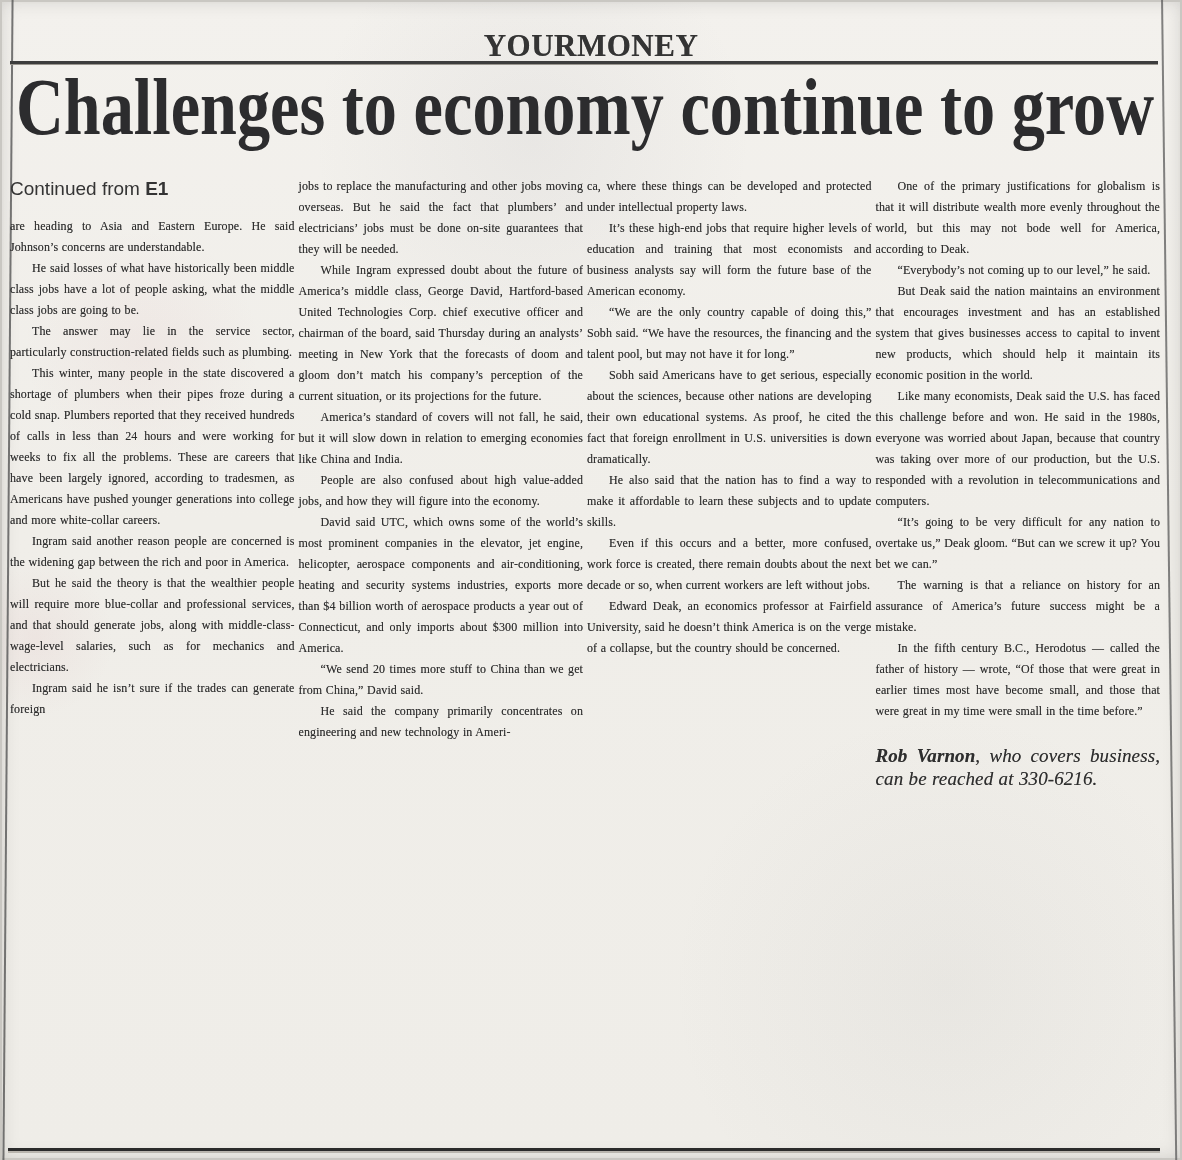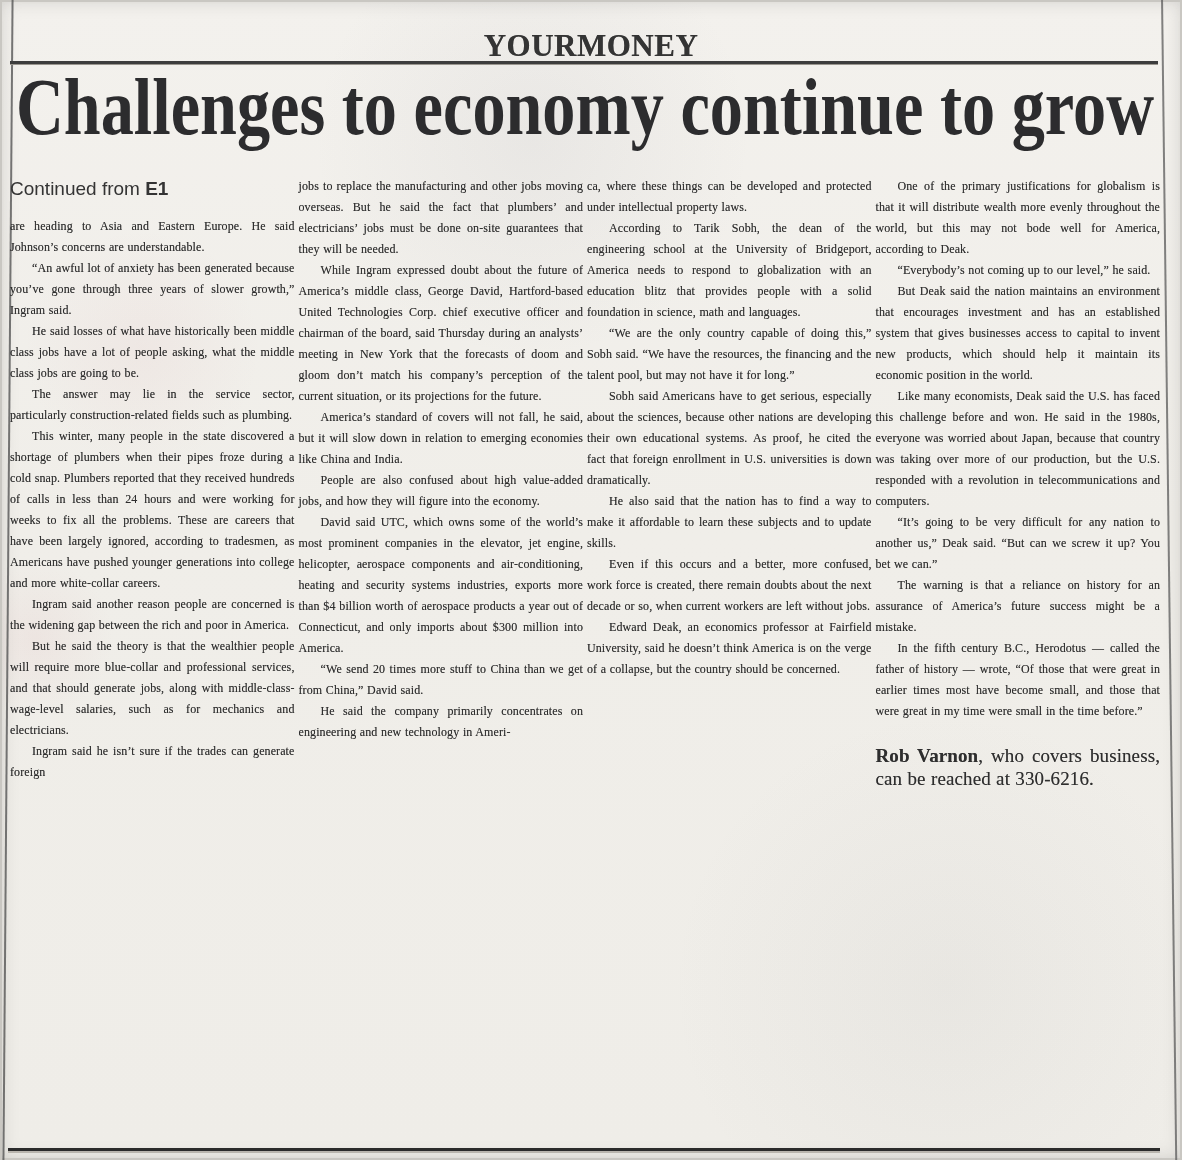--- a/index.html
+++ b/index.html
@@ -62,20 +62,21 @@
     text-align:justify;
     text-indent:22px;
     letter-spacing:.1px;
     word-spacing:.5px;
     text-shadow:0 0 .5px rgba(46,46,46,.5);
     hyphens:auto;
   }
   .col p.noindent{text-indent:0;}
   .byline{
     margin-top:22px !important;
+    font-style:italic;
     text-indent:0 !important;
     text-align:left;
     font-size:19px !important;
     line-height:23px !important;
   }
   .byline .author{font-weight:bold;}
   .bottom-rule{
     position:absolute;top:1148px;left:8px;width:1152px;height:3px;
     background:#2b2b2b;border-bottom:2px solid #b9b5ae;
   }
@@ -100,21 +101,20 @@
 
   <div class="columns">
 
     <div class="col">
       <div class="continued">
         <span>Continued from</span>
         <b>E1</b>
       </div>
       <div class="col-body" id="col-0">
           <p class="noindent">are heading to Asia and Eastern Europe. He said Johnson’s concerns are understandable.</p>
-          <p>“An awful lot of anxiety has been generated because you’ve gone through three years of slower growth,” Ingram said.</p>
           <p>He said losses of what have historically been middle class jobs have a lot of people asking, what the middle class jobs are going to be.</p>
           <p>The answer may lie in the service sector, particularly construction-related fields such as plumbing.</p>
           <p>This winter, many people in the state discovered a shortage of plumbers when their pipes froze during a cold snap. Plumbers reported that they received hundreds of calls in less than 24 hours and were working for weeks to fix all the problems. These are careers that have been largely ignored, according to tradesmen, as Americans have pushed younger generations into college and more white-collar careers.</p>
           <p>Ingram said another reason people are concerned is the widening gap between the rich and poor in America.</p>
           <p>But he said the theory is that the wealthier people will require more blue-collar and professional services, and that should generate jobs, along with middle-class-wage-level salaries, such as for mechanics and electricians.</p>
           <p>Ingram said he isn’t sure if the trades can generate foreign</p>
         </div>
     </div>
 
     <div class="col">
@@ -125,36 +125,36 @@
           <p>People are also confused about high value-added jobs, and how they will figure into the economy.</p>
           <p>David said UTC, which owns some of the world’s most prominent companies in the elevator, jet engine, helicopter, aerospace components and air-conditioning, heating and security systems industries, exports more than $4 billion worth of aerospace products a year out of Connecticut, and only imports about $300 million into America.</p>
           <p>“We send 20 times more stuff to China than we get from China,” David said.</p>
           <p>He said the company primarily concentrates on engineering and new technology in Ameri-</p>
         </div>
     </div>
 
     <div class="col">
       <div class="col-body" id="col-2">
           <p class="noindent">ca, where these things can be developed and protected under intellectual property laws.</p>
-          <p>According to Tarik Sobh, the dean of the engineering school at the University of Bridgeport, America needs to respond to globalization with an education blitz that provides people with a solid foundation in science, math and languages.</p>
+          <p>It’s these high-end jobs that require higher levels of education and training that most economists and business analysts say will form the future base of the American economy.</p>
           <p>“We are the only country capable of doing this,” Sobh said. “We have the resources, the financing and the talent pool, but may not have it for long.”</p>
           <p>Sobh said Americans have to get serious, especially about the sciences, because other nations are developing their own educational systems. As proof, he cited the fact that foreign enrollment in U.S. universities is down dramatically.</p>
           <p>He also said that the nation has to find a way to make it affordable to learn these subjects and to update skills.</p>
           <p>Even if this occurs and a better, more confused, work force is created, there remain doubts about the next decade or so, when current workers are left without jobs.</p>
           <p>Edward Deak, an economics professor at Fairfield University, said he doesn’t think America is on the verge of a collapse, but the country should be concerned.</p>
         </div>
     </div>
 
     <div class="col">
       <div class="col-body" id="col-3">
           <p>One of the primary justifications for globalism is that it will distribute wealth more evenly throughout the world, but this may not bode well for America, according to Deak.</p>
           <p>“Everybody’s not coming up to our level,” he said.</p>
           <p>But Deak said the nation maintains an environment that encourages investment and has an established system that gives businesses access to capital to invent new products, which should help it maintain its economic position in the world.</p>
           <p>Like many economists, Deak said the U.S. has faced this challenge before and won. He said in the 1980s, everyone was worried about Japan, because that country was taking over more of our production, but the U.S. responded with a revolution in telecommunications and computers.</p>
-          <p>“It’s going to be very difficult for any nation to another us,” Deak said. “But can we screw it up? You bet we can.”</p>
+          <p>“It’s going to be very difficult for any nation to overtake us,” Deak gloom. “But can we screw it up? You bet we can.”</p>
           <p>The warning is that a reliance on history for an assurance of America’s future success might be a mistake.</p>
           <p>In the fifth century B.C., Herodotus — called the father of history — wrote, “Of those that were great in earlier times most have become small, and those that were great in my time were small in the time before.”</p>
         </div>
       <p class="byline"><span class="author">Rob Varnon</span><span>, who covers business, can be reached at 330-6216.</span></p>
     </div>
 
   </div>
 
   <div class="bottom-rule"></div>
 

